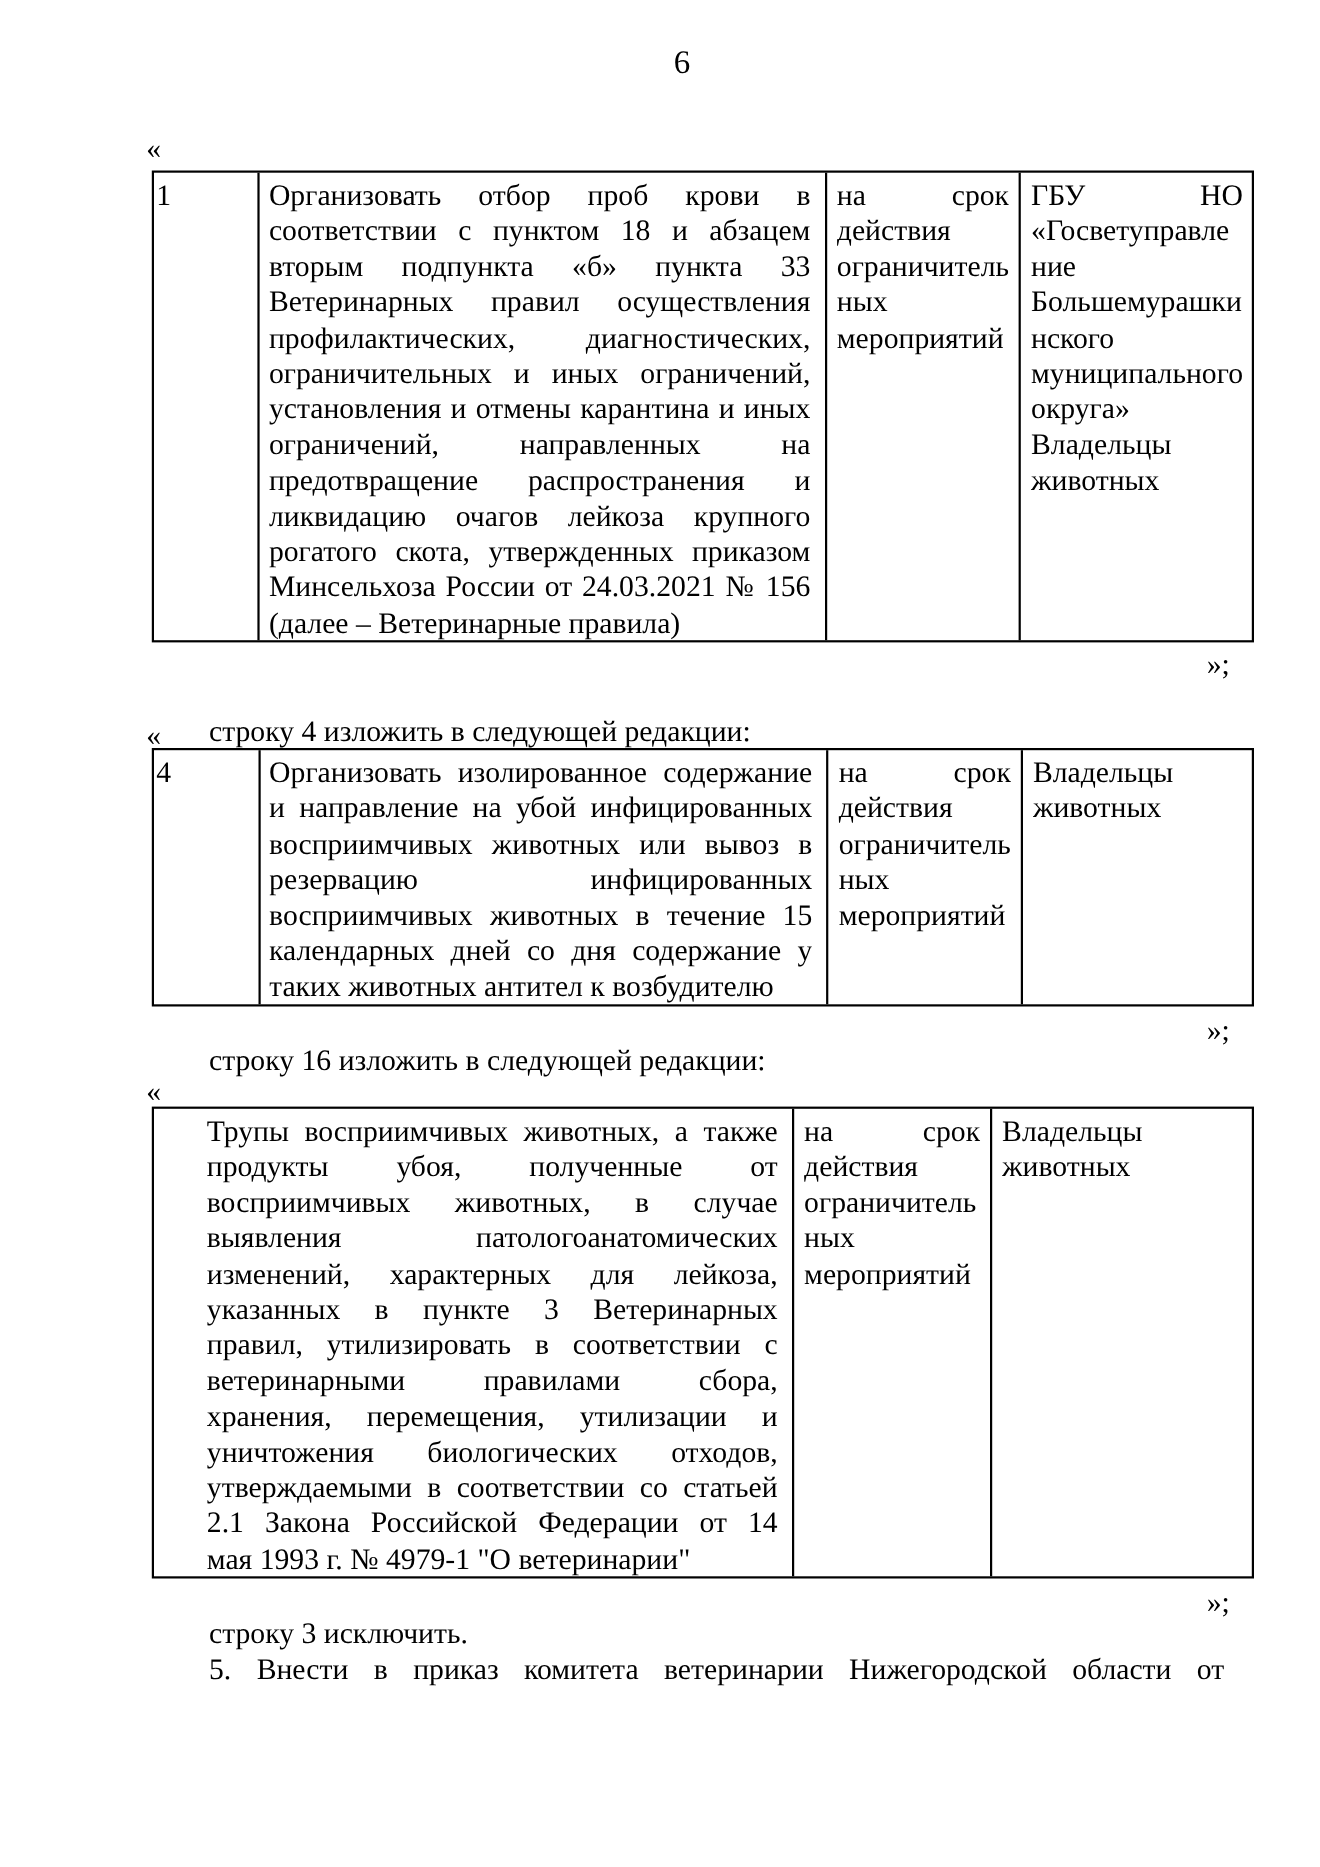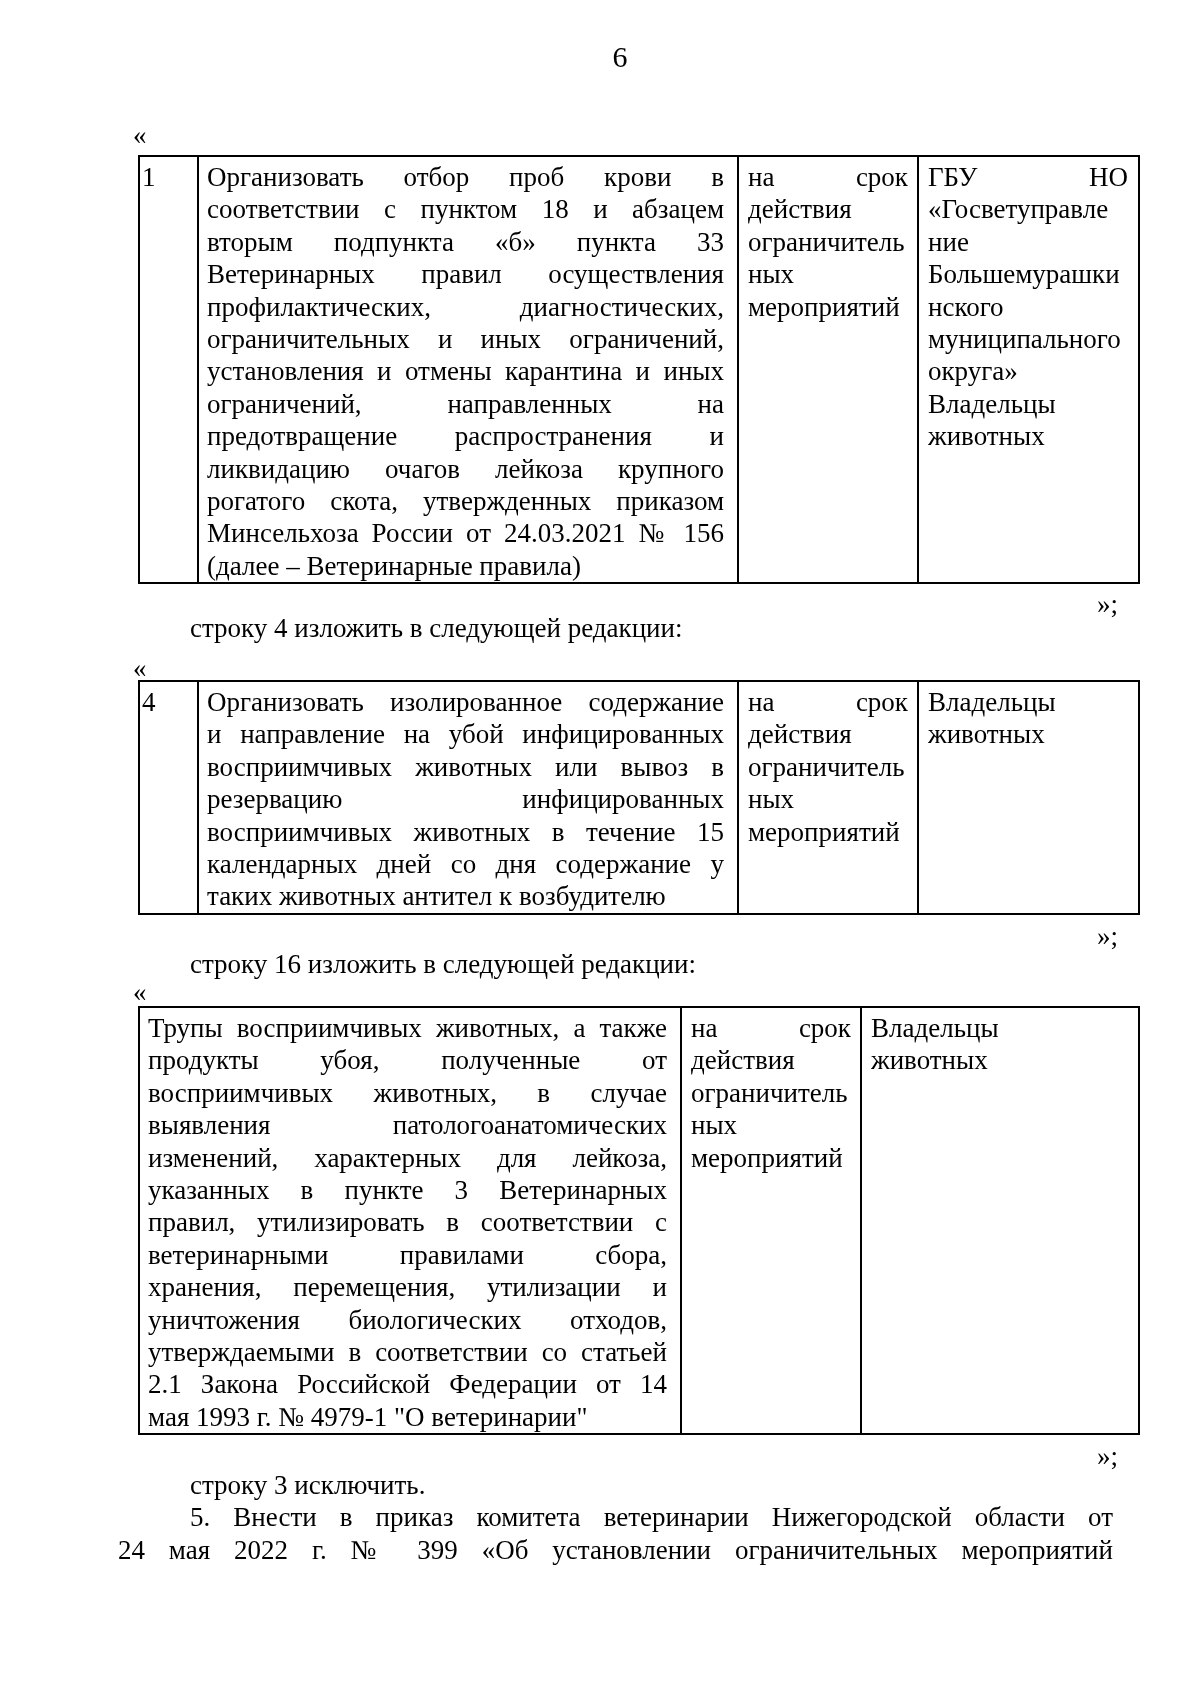--- a/index.html
+++ b/index.html
@@ -25,21 +25,21 @@
   .tbl{
     left:138px;width:1002px;
     display:flex;align-items:stretch;
     border:2px solid #000;
     box-sizing:border-box;
     background:#fff;
   }
   .cell{box-sizing:border-box;padding:4px 10px 0 10px;}
   .cell + .cell{border-left:2px solid #000;}
   .c-num{width:57px;text-align:center;padding:4px 2px 0 2px;}
-  .c-act{width:540px;padding:4px 13px 0 8px;}
+  .c-act{width:540px;padding:4px 13px 0 8px;margin-left:40px;}
   .c-term{width:180px;padding:4px 9px 0 9px;}
   .c-resp{width:219px;padding:4px 8px 0 9px;}
 </style>
 </head>
 <body>
 
 <div id="page">
 
   <div id="page-number" class="abs">6</div>
 
@@ -79,21 +79,21 @@
         <div class="ln">нского</div>
         <div class="ln">муниципального</div>
         <div class="ln">округа»</div>
         <div class="ln">Владельцы</div>
         <div class="ln">животных</div>
       </div>
   </div>
 
   <div class="abs qclose txt" style="top:588px">»;</div>
 
-  <div class="abs intro txt ln ind" style="top:612px">строку 4 изложить в следующей редакции:</div>
+  <div class="abs intro txt ln ind" style="top:649px">строку 4 изложить в следующей редакции:</div>
 
   <div class="abs qmark txt" style="top:652px">«</div>
 
   <div class="abs tbl txt" style="top:680px">
     <div class="cell c-num">
       <div class="ln">4</div>
     </div>
     <div class="cell c-act">
         <div class="ln just">Организовать изолированное содержание</div>
         <div class="ln just">и направление на убой инфицированных</div>
@@ -149,16 +149,15 @@
         <div class="ln">Владельцы</div>
         <div class="ln">животных</div>
       </div>
   </div>
 
   <div class="abs qclose txt" style="top:1440px">»;</div>
 
   <div class="abs bottom-block txt" style="top:1469px">
       <div class="ln ind">строку 3 исключить.</div>
       <div class="ln just ind">5. Внести в приказ комитета ветеринарии Нижегородской области от</div>
-      <div class="ln just">24 мая 2022 г. № 399 «Об установлении ограничительных мероприятий</div>
     </div>
 
 </div>
 
 </body></html>

